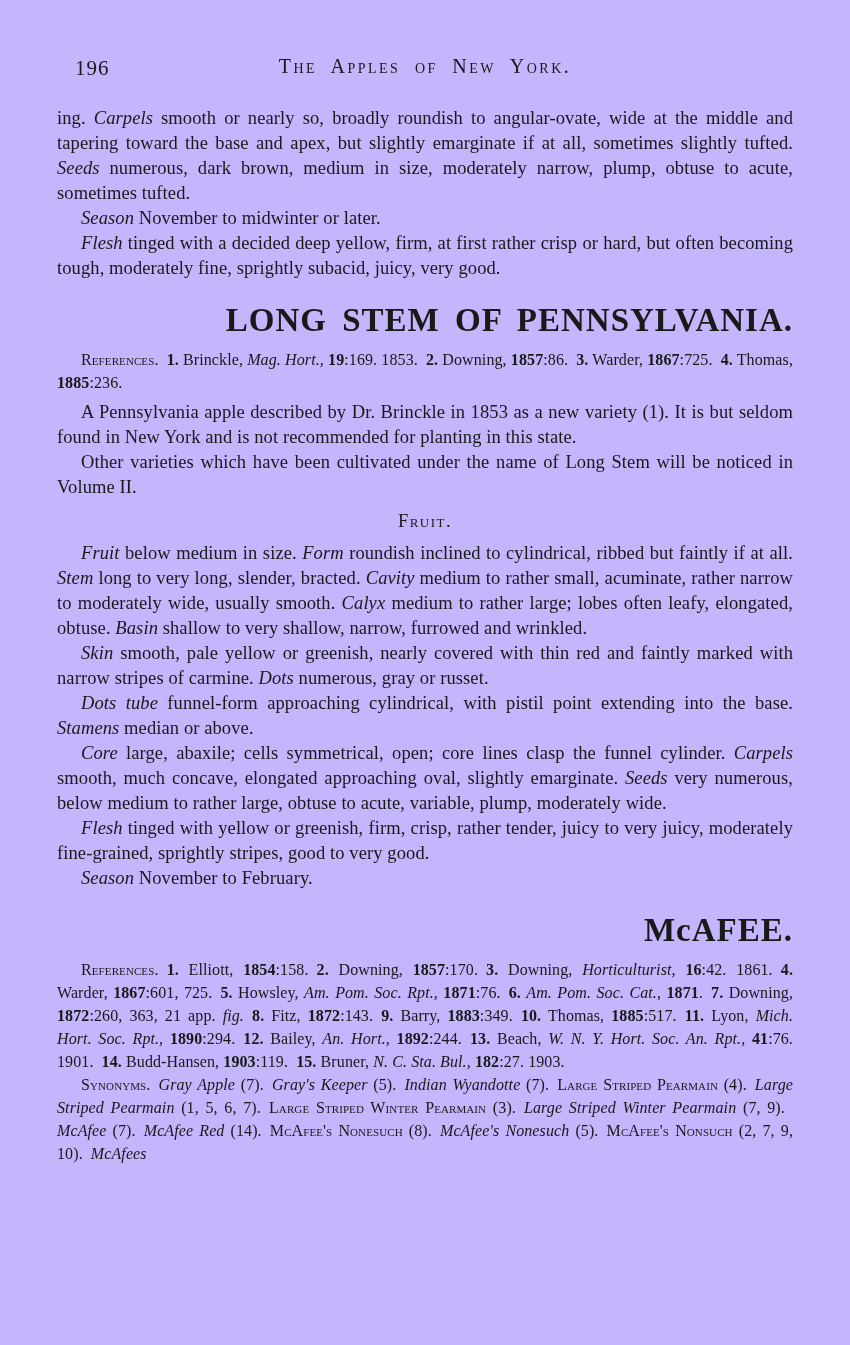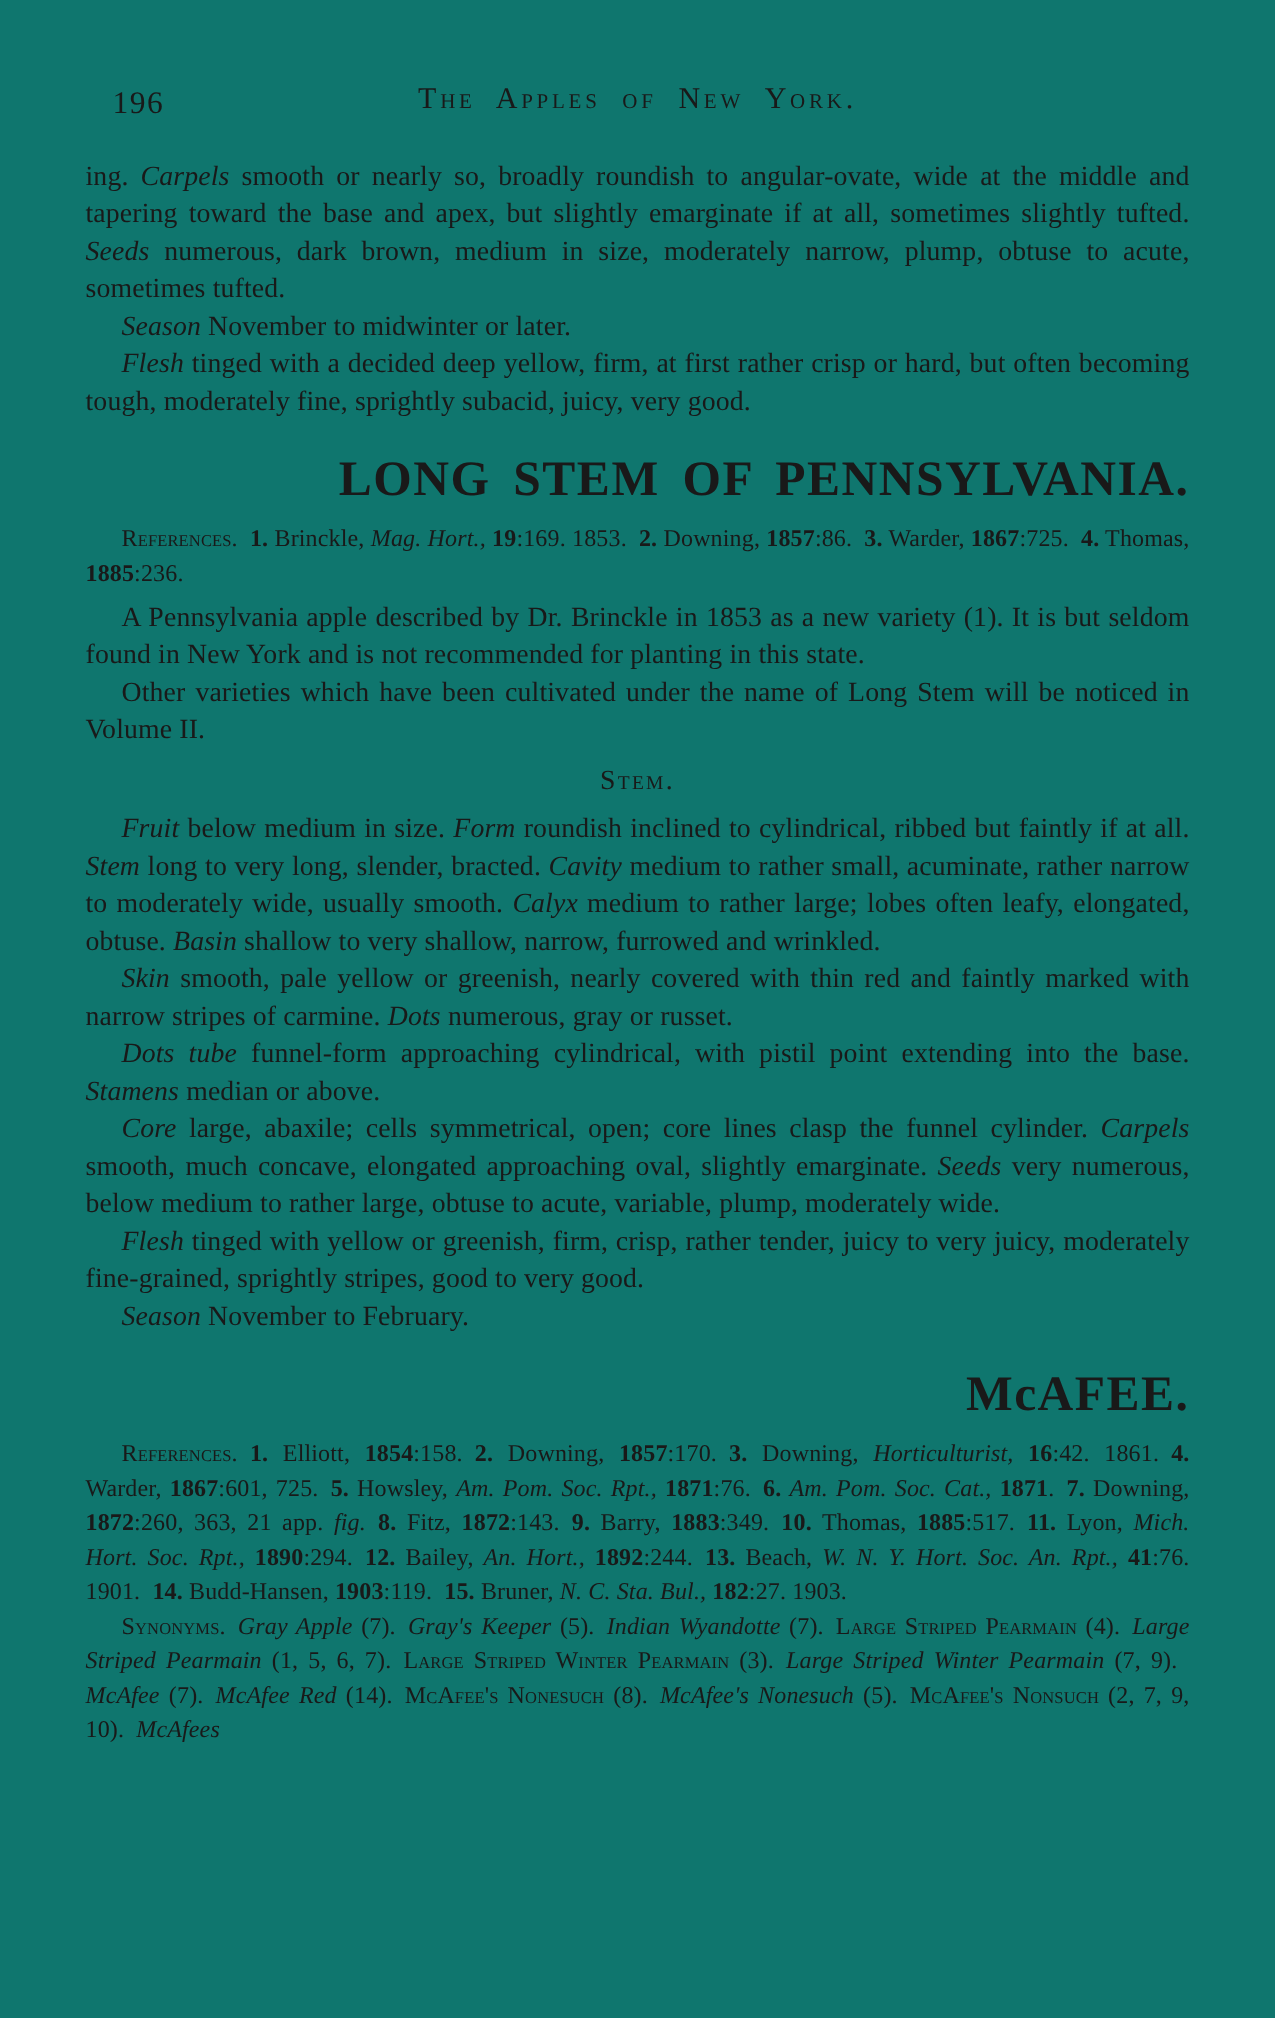--- a/index.html
+++ b/index.html
@@ -1,21 +1,21 @@
 <!DOCTYPE html>
 <html><head>
 <meta charset="utf-8">
 <style>
   html, body { margin: 0; padding: 0; background: #e8e8e8; }
   .page {
     position: relative;
     width: 850px;
     height: 1345px;
     margin: 0 auto;
-    background: #0f766e;
+    background: #c4b5fd;
     color: #191919;
     overflow: hidden;
     box-sizing: border-box;
     padding: 54px 57px 0 57px;
     font-family: "Liberation Serif", serif;
   }
   .page-header {
     position: relative;
     height: 28px;
     margin-bottom: 24px;
@@ -78,21 +78,21 @@
     <div class="running-title">The Apples of New York.</div>
   </div>
   <div class="page-body">
       <p class="body-para"><span>ing. </span><span class="it">Carpels</span><span> smooth or nearly so, broadly roundish to angular-ovate, wide at the middle and tapering toward the base and apex, but slightly emarginate if at all, sometimes slightly tufted. </span><span class="it">Seeds</span><span> numerous, dark brown, medium in size, moderately narrow, plump, obtuse to acute, sometimes tufted.</span></p>
       <p class="body-para indent"><span class="it">Season</span><span> November to midwinter or later.</span></p>
       <p class="body-para indent"><span class="it">Flesh</span><span> tinged with a decided deep yellow, firm, at first rather crisp or hard, but often becoming tough, moderately fine, sprightly subacid, juicy, very good.</span></p>
       <h2 class="variety-heading"><span>LONG STEM OF PENNSYLVANIA.</span></h2>
       <p class="body-para small-para indent"><span class="sc">References.</span><span> </span><span class="bd">1.</span><span> Brinckle, </span><span class="it">Mag. Hort.,</span><span> </span><span class="bd">19</span><span>:169. 1853. </span><span class="bd">2.</span><span> Downing, </span><span class="bd">1857</span><span>:86. </span><span class="bd">3.</span><span> Warder, </span><span class="bd">1867</span><span>:725. </span><span class="bd">4.</span><span> Thomas, </span><span class="bd">1885</span><span>:236.</span></p>
       <p class="body-para indent"><span>A Pennsylvania apple described by Dr. Brinckle in 1853 as a new variety (1). It is but seldom found in New York and is not recommended for planting in this state.</span></p>
       <p class="body-para indent"><span>Other varieties which have been cultivated under the name of Long Stem will be noticed in Volume II.</span></p>
-      <div class="subhead"><span class="sc">Stem.</span></div>
+      <div class="subhead"><span class="sc">Fruit.</span></div>
       <p class="body-para indent"><span class="it">Fruit</span><span> below medium in size. </span><span class="it">Form</span><span> roundish inclined to cylindrical, ribbed but faintly if at all. </span><span class="it">Stem</span><span> long to very long, slender, bracted. </span><span class="it">Cavity</span><span> medium to rather small, acuminate, rather narrow to moderately wide, usually smooth. </span><span class="it">Calyx</span><span> medium to rather large; lobes often leafy, elongated, obtuse. </span><span class="it">Basin</span><span> shallow to very shallow, narrow, furrowed and wrinkled.</span></p>
       <p class="body-para indent"><span class="it">Skin</span><span> smooth, pale yellow or greenish, nearly covered with thin red and faintly marked with narrow stripes of carmine. </span><span class="it">Dots</span><span> numerous, gray or russet.</span></p>
       <p class="body-para indent"><span class="it">Dots tube</span><span> funnel-form approaching cylindrical, with pistil point extending into the base. </span><span class="it">Stamens</span><span> median or above.</span></p>
       <p class="body-para indent"><span class="it">Core</span><span> large, abaxile; cells symmetrical, open; core lines clasp the funnel cylinder. </span><span class="it">Carpels</span><span> smooth, much concave, elongated approaching oval, slightly emarginate. </span><span class="it">Seeds</span><span> very numerous, below medium to rather large, obtuse to acute, variable, plump, moderately wide.</span></p>
       <p class="body-para indent"><span class="it">Flesh</span><span> tinged with yellow or greenish, firm, crisp, rather tender, juicy to very juicy, moderately fine-grained, sprightly stripes, good to very good.</span></p>
       <p class="body-para indent"><span class="it">Season</span><span> November to February.</span></p>
       <h2 class="variety-heading"><span>McAFEE.</span></h2>
       <p class="body-para small-para indent"><span class="sc">References.</span><span> </span><span class="bd">1.</span><span> Elliott, </span><span class="bd">1854</span><span>:158. </span><span class="bd">2.</span><span> Downing, </span><span class="bd">1857</span><span>:170. </span><span class="bd">3.</span><span> Downing, </span><span class="it">Horticulturist,</span><span> </span><span class="bd">16</span><span>:42. 1861. </span><span class="bd">4.</span><span> Warder, </span><span class="bd">1867</span><span>:601, 725. </span><span class="bd">5.</span><span> Howsley, </span><span class="it">Am. Pom. Soc. Rpt.,</span><span> </span><span class="bd">1871</span><span>:76. </span><span class="bd">6.</span><span> </span><span class="it">Am. Pom. Soc. Cat.,</span><span> </span><span class="bd">1871</span><span>. </span><span class="bd">7.</span><span> Downing, </span><span class="bd">1872</span><span>:260, 363, 21 app. </span><span class="it">fig.</span><span> </span><span class="bd">8.</span><span> Fitz, </span><span class="bd">1872</span><span>:143. </span><span class="bd">9.</span><span> Barry, </span><span class="bd">1883</span><span>:349. </span><span class="bd">10.</span><span> Thomas, </span><span class="bd">1885</span><span>:517. </span><span class="bd">11.</span><span> Lyon, </span><span class="it">Mich. Hort. Soc. Rpt.,</span><span> </span><span class="bd">1890</span><span>:294. </span><span class="bd">12.</span><span> Bailey, </span><span class="it">An. Hort.,</span><span> </span><span class="bd">1892</span><span>:244. </span><span class="bd">13.</span><span> Beach, </span><span class="it">W. N. Y. Hort. Soc. An. Rpt.,</span><span> </span><span class="bd">41</span><span>:76. 1901. </span><span class="bd">14.</span><span> Budd-Hansen, </span><span class="bd">1903</span><span>:119. </span><span class="bd">15.</span><span> Bruner, </span><span class="it">N. C. Sta. Bul.,</span><span> </span><span class="bd">182</span><span>:27. 1903.</span></p>
       <p class="body-para small-para indent"><span class="sc">Synonyms.</span><span> </span><span class="it">Gray Apple</span><span> (7). </span><span class="it">Gray's Keeper</span><span> (5). </span><span class="it">Indian Wyandotte</span><span> (7). </span><span class="sc">Large Striped Pearmain</span><span> (4). </span><span class="it">Large Striped Pearmain</span><span> (1, 5, 6, 7). </span><span class="sc">Large Striped Winter Pearmain</span><span> (3). </span><span class="it">Large Striped Winter Pearmain</span><span> (7, 9). </span><span class="it">McAfee</span><span> (7). </span><span class="it">McAfee Red</span><span> (14). </span><span class="sc">McAfee's Nonesuch</span><span> (8). </span><span class="it">McAfee's Nonesuch</span><span> (5). </span><span class="sc">McAfee's Nonsuch</span><span> (2, 7, 9, 10). </span><span class="it">McAfees</span></p>
     </div>

